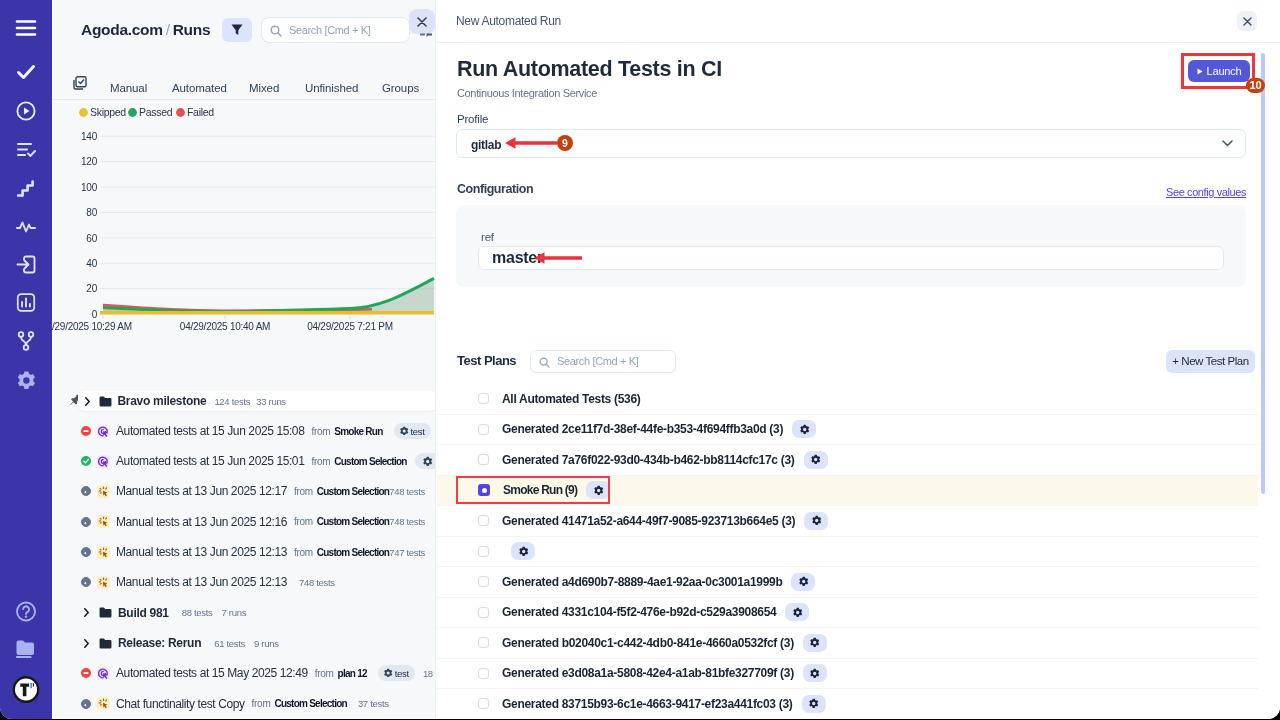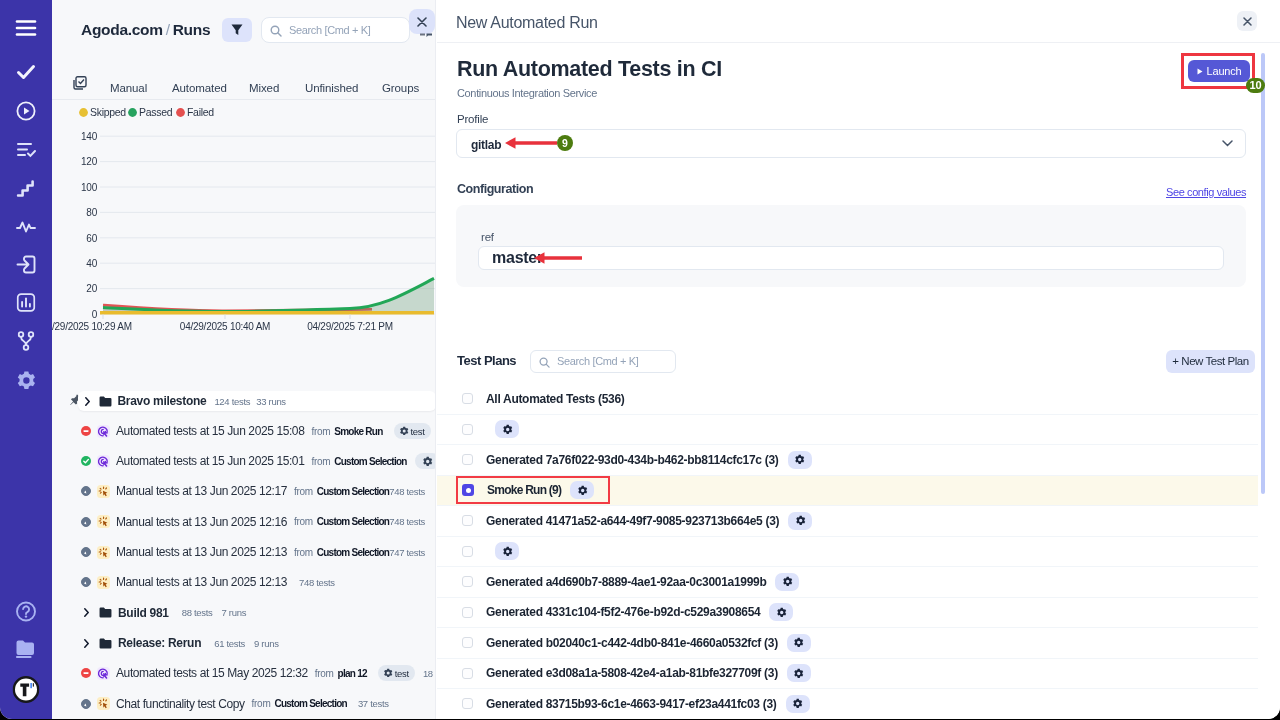--- a/index.html
+++ b/index.html
@@ -26,39 +26,39 @@
 .row>*{flex:none;}
 .rt{font-size:12px;letter-spacing:-0.4px;color:#27303f;white-space:nowrap;}
 .from{font-size:10px;letter-spacing:-0.3px;color:#64748b;margin-left:7px;white-space:nowrap;}
 .fromb{font-size:10px;letter-spacing:-0.75px;color:#111827;font-weight:700;margin-left:4px;white-space:nowrap;}
 .cnt{font-size:9.5px;letter-spacing:-0.3px;color:#64748b;white-space:nowrap;}
 .badge-test{display:flex;align-items:center;background:#e2e8f0;border-radius:8px;height:16px;padding:0 6px 0 5px;font-size:9.5px;letter-spacing:-0.3px;color:#1e293b;gap:2px;}
 .fold{font-size:12px;font-weight:600;letter-spacing:-0.3px;color:#1f2937;}
 
 #modal{position:absolute;left:437px;top:0;width:843px;height:720px;background:#fff;}
 #m-head{position:absolute;left:0;top:0;width:843px;height:43px;border-bottom:1px solid #eef0f4;}
-#m-head span{position:absolute;left:19px;top:14px;font-size:16px;letter-spacing:-0.3px;color:#475569;}
+#m-head span{position:absolute;left:19px;top:14px;font-size:12px;letter-spacing:-0.3px;color:#475569;}
 #m-x{position:absolute;left:800px;top:11px;width:20px;height:20px;background:#eef1f6;border-radius:6px;color:#475569;text-align:center;font-size:12px;line-height:20px;font-weight:700;}
 #m-h1{position:absolute;left:20px;top:57px;font-size:21.5px;letter-spacing:-0.3px;font-weight:700;color:#1f2a3a;}
 #m-sub{position:absolute;left:20px;top:87px;font-size:11px;letter-spacing:-0.35px;color:#64748b;}
 #btn-launch{position:absolute;left:751px;top:60px;width:62px;height:22px;background:#5558d6;border-radius:6px;color:#fff;font-size:11px;letter-spacing:-0.2px;text-align:center;line-height:22px;}
 #hl-launch{position:absolute;left:744px;top:53px;width:74px;height:36px;border:3px solid #ee3640;}
-.nbadge{position:absolute;background:#4d7c0f;color:#fff;font-weight:700;border-radius:50%;text-align:center;z-index:9;}
+.nbadge{position:absolute;background:#c2410c;color:#fff;font-weight:700;border-radius:50%;text-align:center;z-index:9;}
 #lbl-profile{position:absolute;left:20px;top:113px;font-size:11.5px;letter-spacing:-0.2px;color:#334155;}
 #sel-profile{position:absolute;left:19px;top:129px;width:790px;height:29px;background:#fff;border:1px solid #e2e8f0;border-radius:6px;}
 #sel-profile .v{position:absolute;left:14px;top:8px;font-size:12px;letter-spacing:-0.3px;font-weight:600;color:#1e293b;}
 #lbl-conf{position:absolute;left:20px;top:182px;font-size:12.5px;letter-spacing:-0.45px;font-weight:700;color:#334155;}
 #lnk-conf{position:absolute;left:729px;top:186px;font-size:11px;letter-spacing:-0.4px;color:#4f46e5;text-decoration:underline;}
 #conf-box{position:absolute;left:19px;top:205px;width:790px;height:82px;background:#f7f8fa;border-radius:8px;}
 #lbl-ref{position:absolute;left:25px;top:26px;font-size:11.5px;letter-spacing:-0.2px;color:#475569;}
 #inp-ref{position:absolute;left:22px;top:41px;width:746px;height:24px;background:#fff;border:1px solid #e2e8f0;border-radius:6px;font-size:16px;letter-spacing:-0.25px;font-weight:600;color:#1e293b;line-height:22px;padding-left:13px;}
 #tp-title{position:absolute;left:20px;top:353px;font-size:13px;letter-spacing:-0.5px;font-weight:700;color:#1e293b;}
 #tp-search{position:absolute;left:93px;top:350px;width:146px;height:23px;background:#fff;border:1px solid #e2e8f0;border-radius:6px;color:#94a3b8;font-size:11px;letter-spacing:-0.35px;line-height:21px;padding-left:26px;}
 #btn-ntp{position:absolute;left:729px;top:350px;width:89px;height:23px;background:#dde3fb;border-radius:6px;color:#1e2a3b;font-size:11.5px;letter-spacing:-0.45px;text-align:center;line-height:23px;}
-.tpr{position:absolute;left:0;width:821px;height:30.5px;display:flex;align-items:center;border-bottom:1px solid #f1f5f9;}
+.tpr{position:absolute;left:0;width:821px;height:30.5px;display:flex;align-items:center;border-bottom:1px solid #f1f5f9;padding-left:16px;}
 .tpr .cb{width:11px;height:11px;border:1px solid #d8dde5;background:#fdfdfe;border-radius:3px;margin:0 13px 0 25px;flex:none;}
 .tpr .tx{font-size:12px;letter-spacing:-0.3px;font-weight:700;color:#1b2432;white-space:nowrap;flex:none;}
 .gear-badge{width:24px;height:18px;background:#dde3fb;border-radius:7px;margin-left:9px;display:flex;align-items:center;justify-content:center;flex:none;}
 #smoke-row{background:#fcf9ea;}
 #smoke-row .cb{background:#4f46e5;border:none;width:12px;height:12px;position:relative;}
 #smoke-row .cb::after{content:"";position:absolute;left:3.5px;top:3.5px;width:5px;height:5px;background:#fff;border-radius:50%;}
 #hl-smoke{position:absolute;left:19px;top:476px;width:154px;height:28px;border:2px solid #f23b44;z-index:4;}
 #smoke-row .tx{letter-spacing:-0.75px;}
 #sbar{position:absolute;left:824px;top:53px;width:4px;height:441px;background:#bcc8f8;border-radius:2px;}
 .arrow-red{position:absolute;z-index:3;}
@@ -319,21 +319,21 @@
             <rect x="2.3" y="4.2" width="5.4" height="1.7" rx="0.8" fill="#fff"></rect>
           </svg>
         <svg width="13" height="13" viewBox="0 0 13 13" style="margin-left:6px">
             <rect width="13" height="13" rx="4" fill="#f1e9fd"></rect>
             <g stroke="#6d28d9" fill="none" stroke-linecap="round">
               <path d="M9.9 8.2 A4.35 4.35 0 1 0 5.9 10.85" stroke-width="1.35"></path>
               <path d="M6.3 4.4 a2.1 2.1 0 1 0 2.2 2.05" stroke-width="1.25"></path>
             </g>
             <path d="M6.1 5.9 l4.3 1.7 -1.9 0.9 2 2.4 -1.2 1 -2-2.4 -0.9 1.9 z" fill="#6d28d9"></path>
           </svg>
-        <span class="rt" style="margin-left:6px">Automated tests at 15 May 2025 12:32</span>
+        <span class="rt" style="margin-left:6px">Automated tests at 15 May 2025 12:49</span>
         <span class="from">from</span>
           <span class="fromb">plan 12</span>
         <span class="badge-test" style="margin-left:11px"><svg width="10" height="10" viewBox="0 0 21 21">
               <path fill="#334155" d="M12.9 1.5 l.5 2.3 a7 7 0 0 1 1.9 1.1 l2.2-.8 2 3.4 -1.8 1.6 a7 7 0 0 1 0 2.2 l1.8 1.6 -2 3.4 -2.2-.8 a7 7 0 0 1-1.9 1.1 l-.5 2.3 h-4 l-.5-2.3 a7 7 0 0 1-1.9-1.1 l-2.2.8 -2-3.4 1.8-1.6 a7 7 0 0 1 0-2.2 L2.3 7.5 l2-3.4 2.2.8 a7 7 0 0 1 1.9-1.1 l.5-2.3 z M10.9 7.3 a3.2 3.2 0 1 0 0 6.4 a3.2 3.2 0 0 0 0-6.4 z"></path>
             </svg>test</span>
         <span class="cnt" style="margin-left:8px">18 t</span>
       </div>
       <div class="row" style="top:688.5px">
         <svg class="stat" width="10" height="10" viewBox="0 0 10 10" style="margin-left:29px">
             <circle cx="5" cy="5" r="4.5" fill="#64748b"></circle>
@@ -401,20 +401,21 @@
           <line x1="8" y1="8" x2="11" y2="11" stroke="#94a3b8" stroke-width="1.4" stroke-linecap="round"></line>
         </svg>Search [Cmd + K]</div>
     <div id="btn-ntp">+ New Test Plan</div>
     <div id="tplist">
       <div class="tpr" style="top:384px">
           <span class="cb"></span>
           <span class="tx">All Automated Tests (536)</span>
         </div>
       <div class="tpr" style="top:414.5px">
           <span class="cb"></span>
+          <span class="tx">Generated 2ce11f7d-38ef-44fe-b353-4f694ffb3a0d (3)</span>
           <span class="gear-badge">
             <svg width="11" height="11" viewBox="0 0 21 21">
               <use href="#gearp"></use>
             </svg>
           </span>
         </div>
       <div class="tpr" style="top:445px">
           <span class="cb"></span>
           <span class="tx">Generated 7a76f022-93d0-434b-b462-bb8114cfc17c (3)</span>
           <span class="gear-badge">

